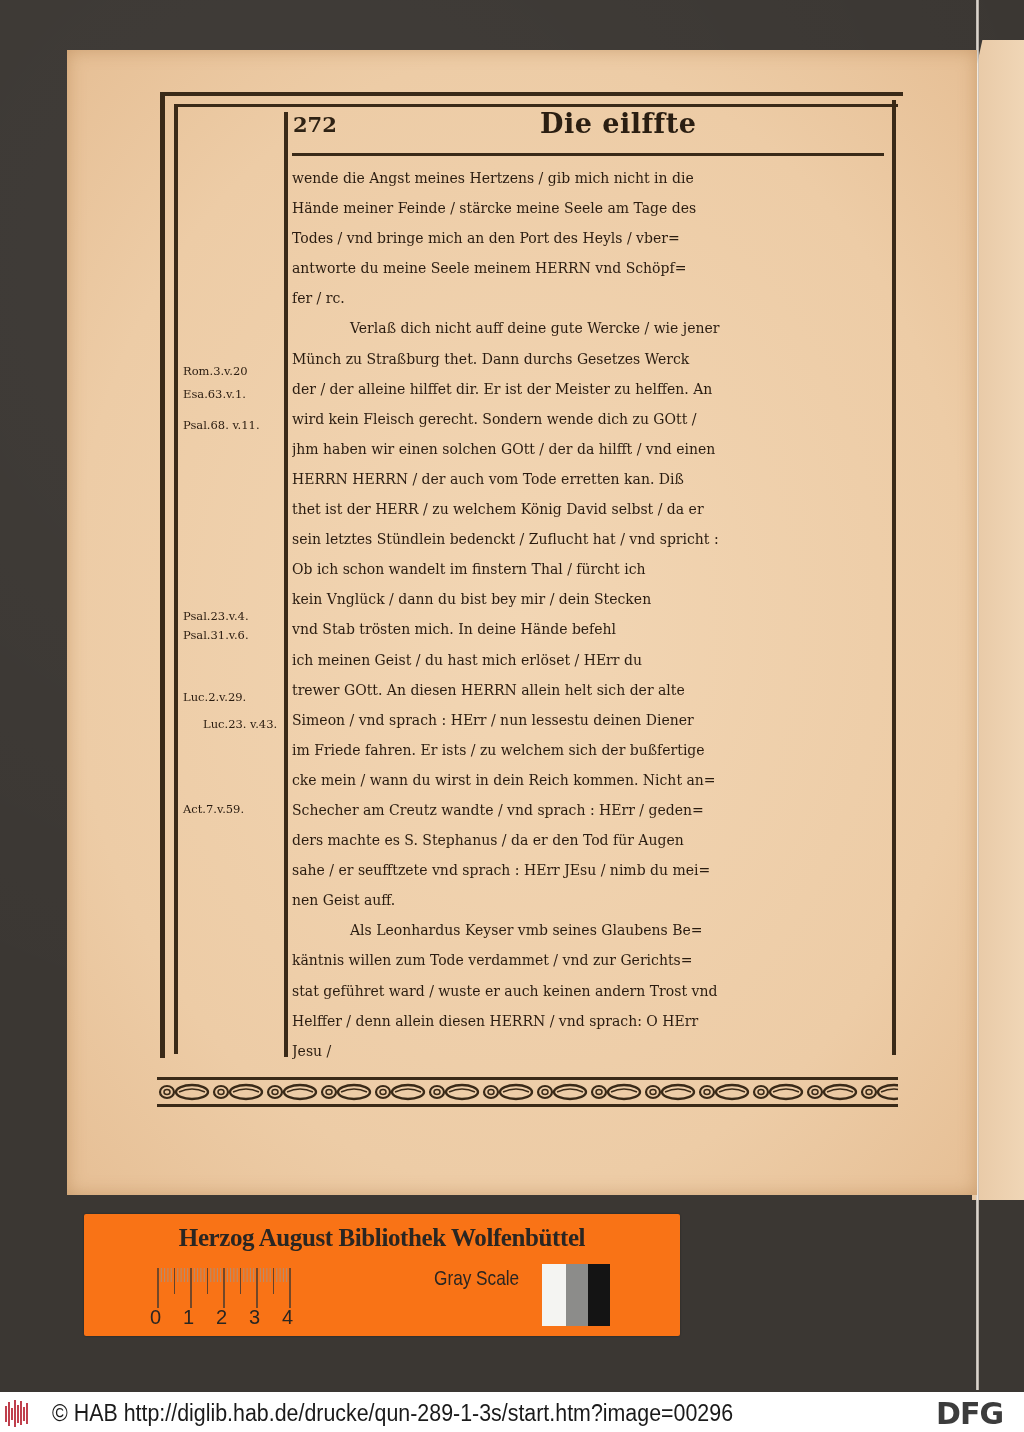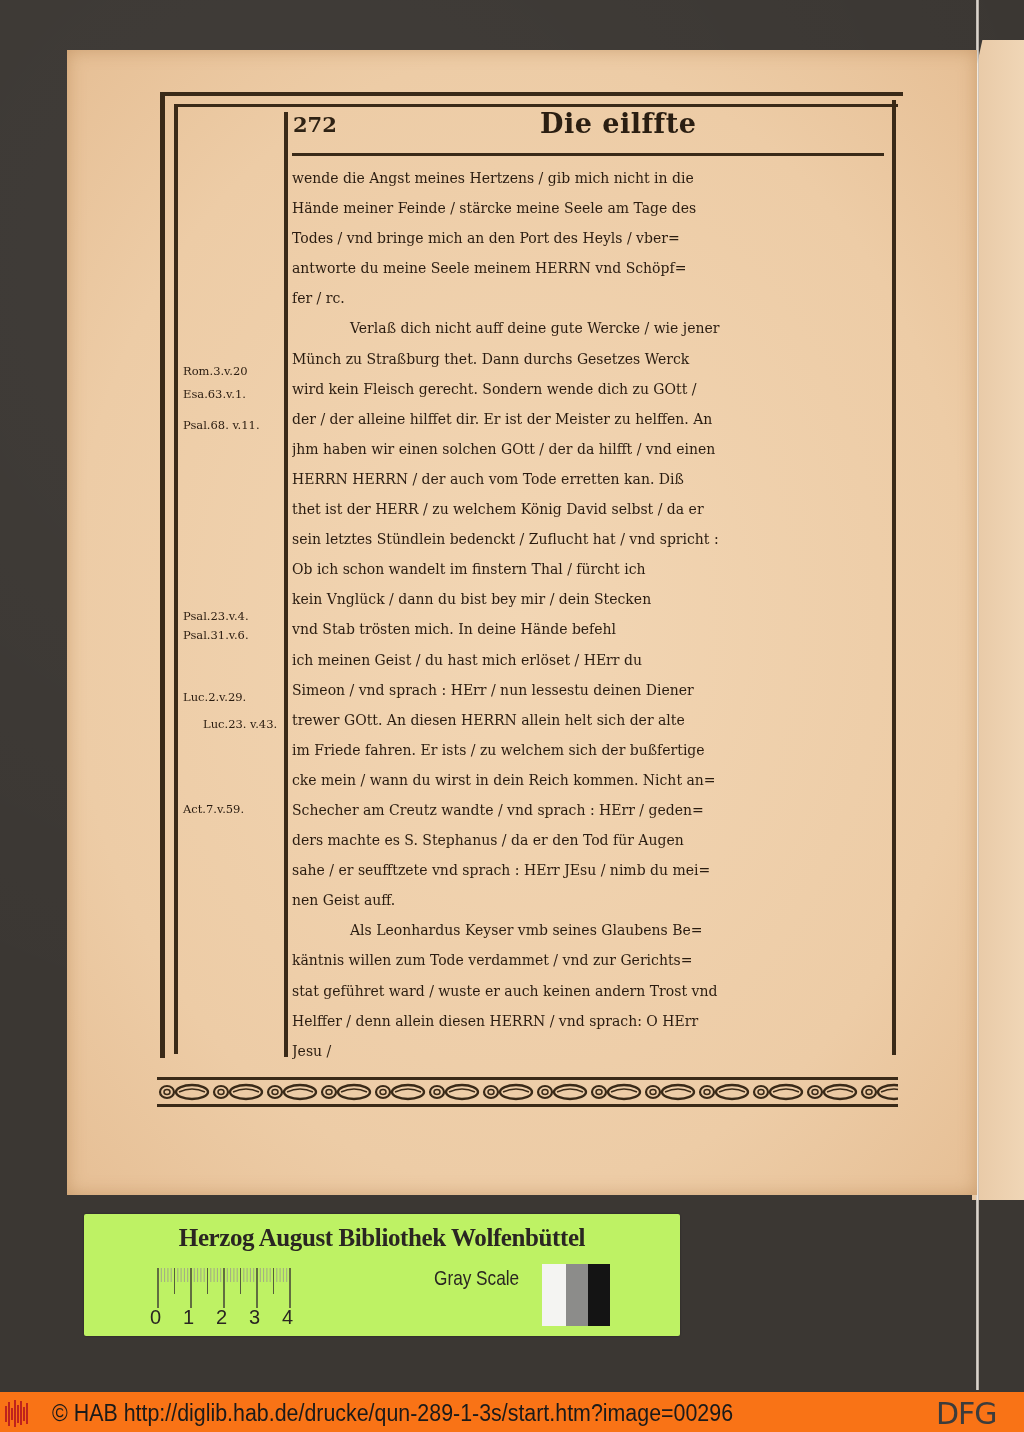--- a/index.html
+++ b/index.html
@@ -71,21 +71,21 @@
       font-family:"DejaVu Serif", serif; font-size:11.5px; color:#2a1c10; white-space:nowrap;
     }
     .ornament {
       position:absolute; left:157px; top:1077px; width:741px; height:24px;
       border-top:3px solid #3a2a18; border-bottom:3px solid #3a2a18;
       display:flex; align-items:center; overflow:hidden;
     }
     .ornament svg { display:block; }
     .label-card {
       position:absolute; left:84px; top:1214px; width:596px; height:122px;
-      background:#bef264; border-radius:2px;
+      background:#f97316; border-radius:2px;
       box-shadow:0 0 2px rgba(0,0,0,0.4);
     }
     .label-title {
       position:absolute; left:0; top:10px; width:100%; text-align:center;
       font-family:"Liberation Serif", serif; font-weight:bold; font-size:25px; color:#2a2622;
       letter-spacing:-0.4px;
     }
     .ruler {
       position:absolute; left:72px; top:52px; width:140px; height:42px;
     }
@@ -98,33 +98,33 @@
       position:absolute; left:350px; top:52px;
       font-family:"Liberation Sans", sans-serif; font-size:21px; color:#2a2622;
       transform:scaleX(0.82); transform-origin:left;
     }
     .swatches {
       position:absolute; left:458px; top:50px; width:80px; height:62px; display:flex;
     }
     .sw { height:100%; }
     .footer {
       position:absolute; left:0; top:1392px; width:1024px; height:40px;
-      background:#f97316;
+      background:#ffffff;
     }
     .hab-logo {
       position:absolute; left:4px; top:6px; width:24px; height:30px;
     }
     .footer-text {
       position:absolute; left:52px; top:8px;
       font-family:"Liberation Sans", sans-serif; font-size:23px; color:#1a1a1a;
       transform:scaleX(0.93); transform-origin:left; white-space:nowrap;
     }
     .dfg-logo {
       position:absolute; left:936px; top:4px;
-      font-family:"DejaVu Sans", sans-serif; font-weight:normal; font-size:30px; color:#3c3c3c;
+      font-family:"DejaVu Sans", sans-serif; font-weight:bold; font-size:30px; color:#3c3c3c;
       letter-spacing:-1px;
     }
   </style>
 </head>
 <body>
 
 <div class="backdrop"></div>
 <div class="next-page-edge"></div>
 <div class="gutter-line"></div>
 
@@ -141,32 +141,32 @@
 <div class="running-head">Die eilffte</div>
 
 <div class="body-text" id="body-text">
     <span class="line">wende die Angst meines Hertzens / gib mich nicht in die</span>
     <span class="line">Hände meiner Feinde / stärcke meine Seele am Tage des</span>
     <span class="line">Todes / vnd bringe mich an den Port des Heyls / vber=</span>
     <span class="line">antworte du meine Seele meinem HERRN vnd Schöpf=</span>
     <span class="line">fer / rc.</span>
     <span class="line indent">Verlaß dich nicht auff deine gute Wercke / wie jener</span>
     <span class="line">Münch zu Straßburg thet. Dann durchs Gesetzes Werck</span>
+    <span class="line">der / der alleine hilffet dir. Er ist der Meister zu helffen. An</span>
     <span class="line">wird kein Fleisch gerecht. Sondern wende dich zu GOtt /</span>
-    <span class="line">der / der alleine hilffet dir. Er ist der Meister zu helffen. An</span>
     <span class="line">jhm haben wir einen solchen GOtt / der da hilfft / vnd einen</span>
     <span class="line">HERRN HERRN / der auch vom Tode erretten kan. Diß</span>
     <span class="line">thet ist der HERR / zu welchem König David selbst / da er</span>
     <span class="line">sein letztes Stündlein bedenckt / Zuflucht hat / vnd spricht :</span>
     <span class="line">Ob ich schon wandelt im finstern Thal / fürcht ich</span>
     <span class="line">kein Vnglück / dann du bist bey mir / dein Stecken</span>
     <span class="line">vnd Stab trösten mich.    In deine Hände befehl</span>
     <span class="line">ich meinen Geist / du hast mich erlöset / HErr du</span>
+    <span class="line">trewer GOtt. An diesen HERRN allein helt sich der alte</span>
     <span class="line">Simeon / vnd sprach : HErr / nun lessestu deinen Diener</span>
-    <span class="line">trewer GOtt. An diesen HERRN allein helt sich der alte</span>
     <span class="line">im Friede fahren.  Er ists / zu welchem sich der bußfertige</span>
     <span class="line">cke mein / wann du wirst in dein Reich kommen.  Nicht an=</span>
     <span class="line">Schecher am Creutz wandte / vnd sprach : HErr / geden=</span>
     <span class="line">ders machte es S. Stephanus / da er den Tod für Augen</span>
     <span class="line">sahe / er seufftzete vnd sprach : HErr JEsu / nimb du mei=</span>
     <span class="line">nen Geist auff.</span>
     <span class="line indent">Als Leonhardus Keyser vmb seines Glaubens Be=</span>
     <span class="line">käntnis willen zum Tode verdammet / vnd zur Gerichts=</span>
     <span class="line">stat geführet ward / wuste er auch keinen andern Trost vnd</span>
     <span class="line">Helffer / denn allein diesen HERRN / vnd sprach: O HErr</span>

